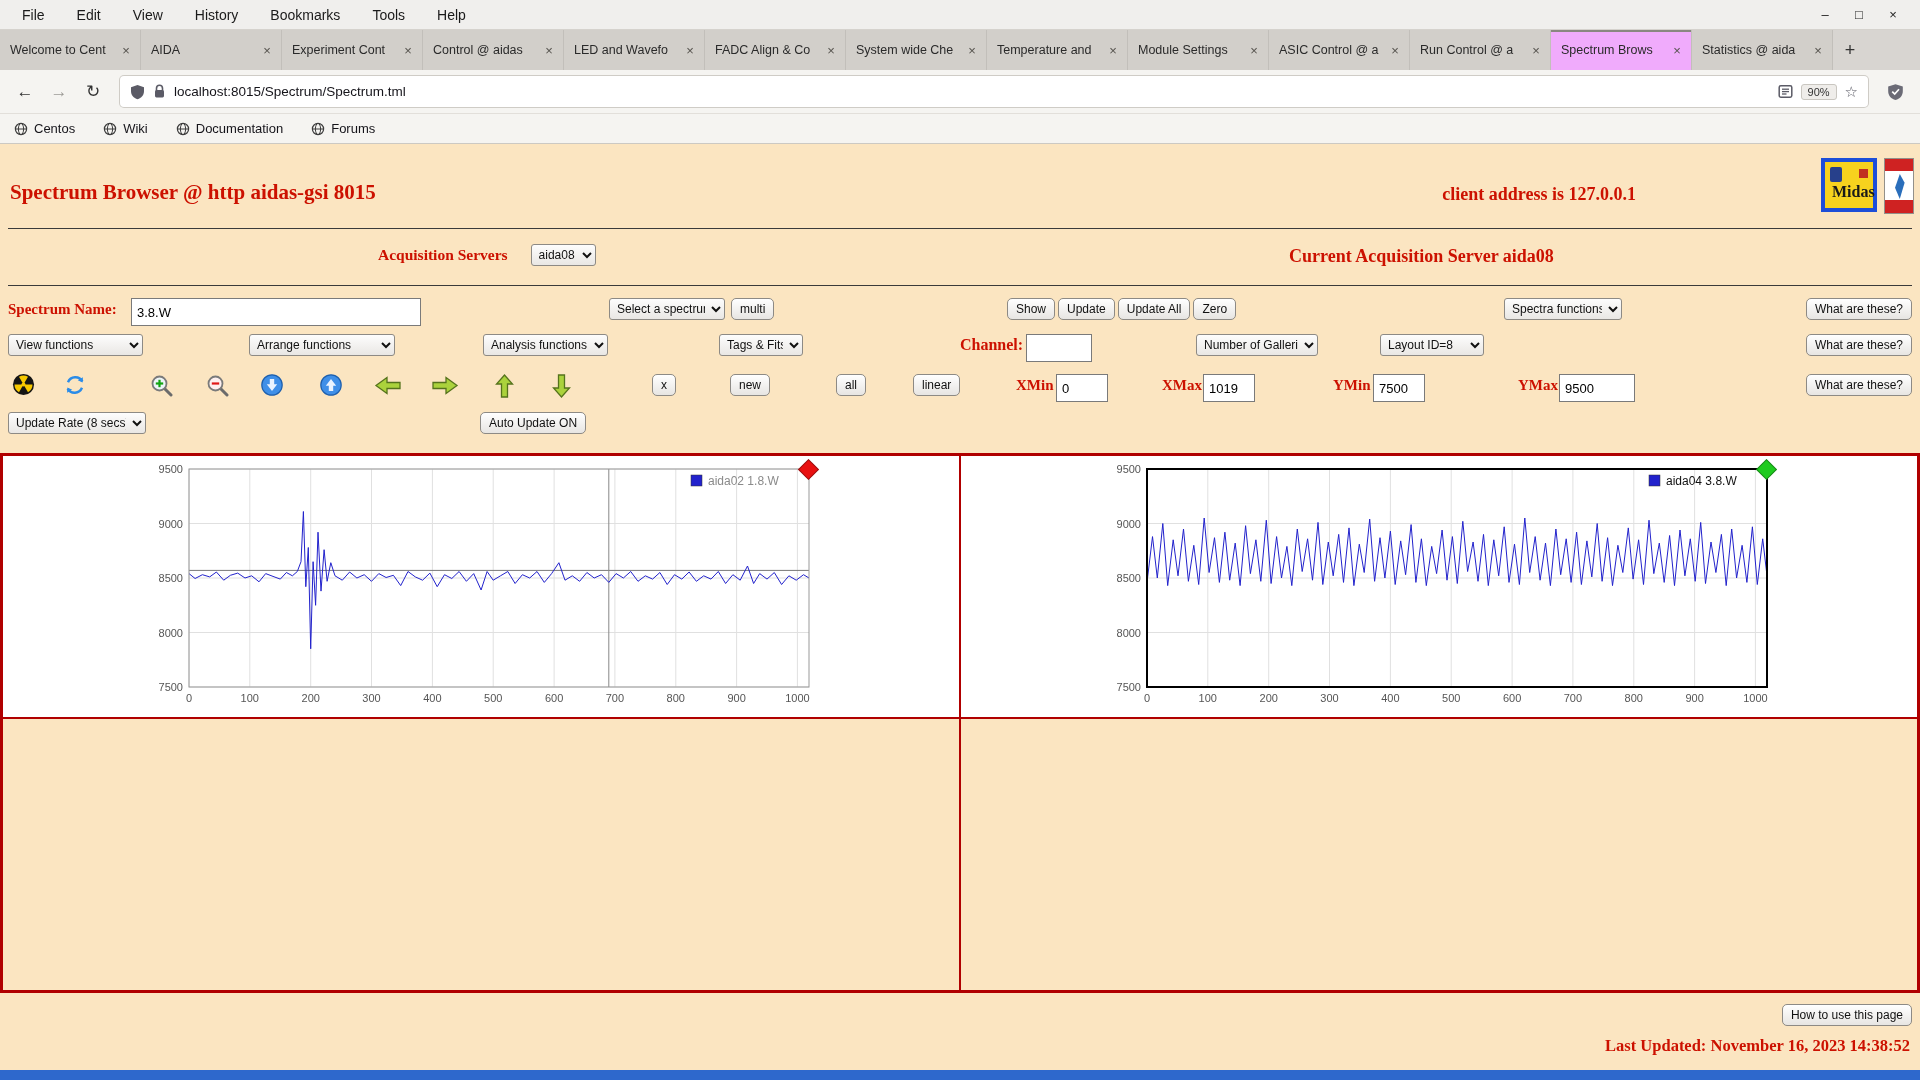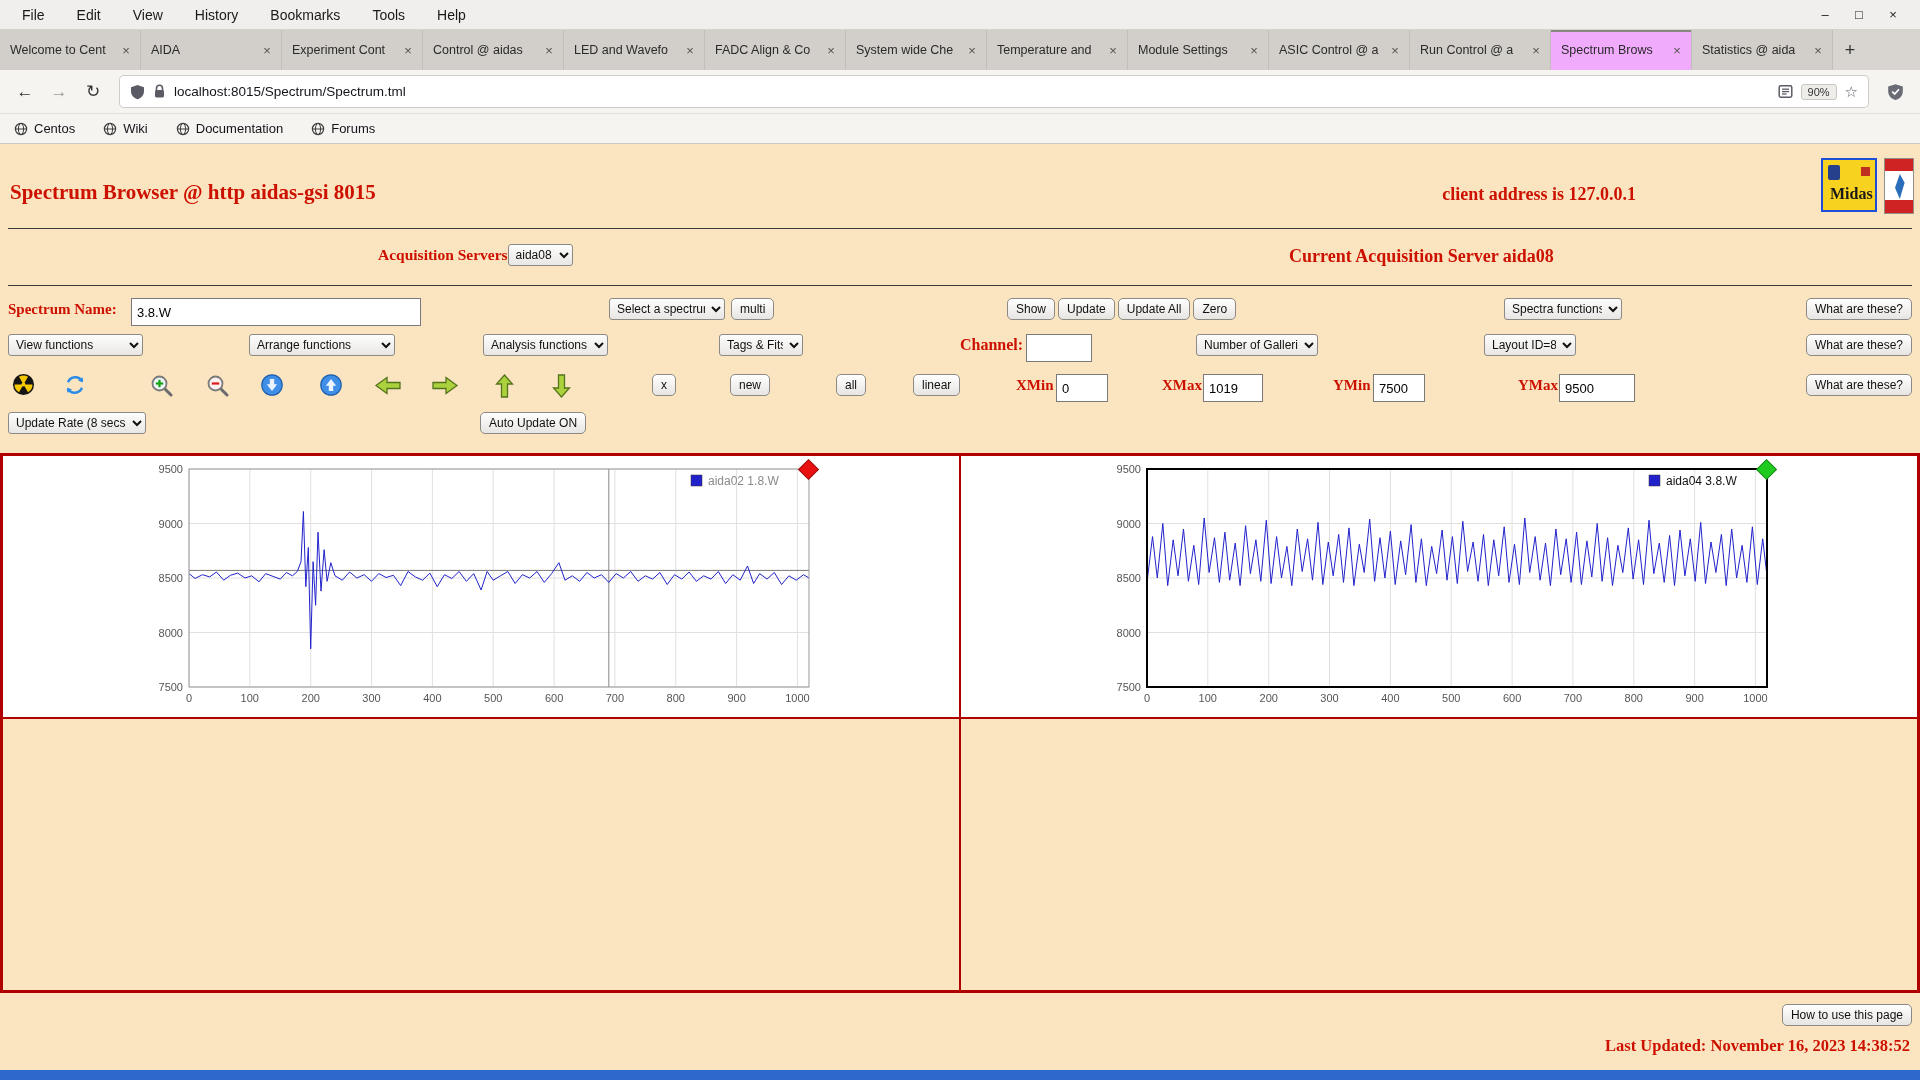--- a/index.html
+++ b/index.html
@@ -40,34 +40,34 @@
   .bookmarksbar { height:30px; background:#f5f4f1; border-bottom:1px solid #ccc9c3;
                   display:flex; align-items:center; gap:28px; padding:0 14px; }
   .bm { display:flex; gap:6px; font-size:13px; color:#15141a; }
 
   
   .page { position:relative; width:1920px; height:926px; background:#fbe5c1; }
   .serif-red { font-family:"Liberation Serif", serif; color:#cc1100; }
   .page-title { position:absolute; left:10px; top:36px; font-size:21px; font-weight:700; }
   .client-address { position:absolute; right:284px; top:40px; font-size:18px; font-weight:700; }
   .logos { position:absolute; right:6px; top:14px; display:flex; gap:7px; align-items:flex-start; }
-  .midas-logo { width:56px; height:54px; background:#f7d21e; border:2px solid #1d4ed8; position:relative;
+  .midas-logo { width:56px; height:54px; background:#f7d21e; border:4px solid #1d4ed8; position:relative;
                 font-family:"Liberation Serif", serif; }
   .midas-logo .fig { position:absolute; left:5px; top:5px; width:12px; height:15px; background:#27408b; border-radius:2px; }
   .midas-logo .acc { position:absolute; right:5px; top:7px; width:9px; height:9px; background:#c03020; }
   .midas-logo .mtext { position:absolute; left:7px; bottom:7px; font-size:16px; font-weight:700; color:#191919; }
   .tcl-logo { width:30px; height:56px; border:1px solid #93908a; background:#fff; display:flex; flex-direction:column; }
   .tcl-top,.tcl-bot { height:12px; background:#cf2222; }
   .tcl-bot { height:13px; }
   .tcl-mid { flex:1; position:relative; }
   .tcl-feather { position:absolute; left:6px; top:3px; width:16px; height:25px; background:#2a6ebb;
                  clip-path:polygon(55% 0, 85% 35%, 55% 100%, 25% 55%); }
 
   .hline { position:absolute; left:8px; right:8px; border-top:1px solid #3a3a3a; }
-  .acq-left { position:absolute; left:378px; top:100px; display:flex; align-items:center; gap:0; }
+  .acq-left { position:absolute; left:378px; top:100px; display:flex; align-items:center; gap:23px; }
   .acq-label { font-size:15.5px; font-weight:600; }
   .current-server { position:absolute; left:1289px; top:102px; font-size:18px; font-weight:700; }
 
   .crow { position:absolute; left:0; right:0; height:30px; }
   .crow > * { position:absolute; top:0; }
   .rlabel { font-family:"Liberation Serif", serif; font-size:15px; font-weight:700; color:#cc1100; line-height:22px; }
 
   button { font:12px "Liberation Sans", sans-serif; background:linear-gradient(#ffffff,#e7e5e2);
            border:1px solid #8d8a85; border-radius:5px; padding:2px 8px; height:22px; color:#111; }
   select { font:12px "Liberation Sans", sans-serif; height:22px; color:#111;
@@ -294,21 +294,21 @@
   </div>
 
   <div class="crow" style="top:190px">
     <select style="left:8px;width:135px"><option>View functions</option></select>
     <select style="left:249px;width:146px"><option>Arrange functions</option></select>
     <select style="left:483px;width:125px"><option>Analysis functions</option></select>
     <select style="left:719px;width:84px"><option>Tags &amp; Fits</option></select>
     <span class="rlabel" style="left:960px;font-size:16px">Channel:</span>
     <input type="text" style="left: 1026px; width: 66px;" value="">
     <select style="left:1196px;width:122px"><option>Number of Galleries</option></select>
-    <select style="left:1484px;width:92px"><option>Layout ID=8</option></select>
+    <select style="left:1380px;width:104px"><option>Layout ID=8</option></select>
     <button style="left:auto;right:8px">What are these?</button>
   </div>
 
   <div class="crow" style="top:226px;height:34px">
     <span class="icon" style="left:12px;top:3px">
       <svg width="23" height="23" viewBox="0 0 24 24">
           <circle cx="12" cy="12" r="11" fill="#141414"></circle>
           <g fill="#f6c800">
             <path d="M12 12 L7.3 3.86 A9.4 9.4 0 0 1 16.7 3.86 Z"></path>
             <path d="M12 12 L7.3 3.86 A9.4 9.4 0 0 1 16.7 3.86 Z" transform="rotate(120 12 12)"></path>
@@ -372,21 +372,21 @@
           <path d="M7.5 2 V15 H2.5 L10.5 24 L18.5 15 H13.5 V2 Z" fill="#abd23c" stroke="#55731c" stroke-width="1.3"></path>
         </svg>
     </span>
     <button style="left:652px;top:4px">x</button>
     <button style="left:730px;top:4px">new</button>
     <button style="left:836px;top:4px">all</button>
     <button style="left:913px;top:4px">linear</button>
     <span class="rlabel" style="left:1016px;top:4px">XMin</span>
     <input type="text" style="left: 1056px; width: 52px; top: 4px;" value="0">
     <span class="rlabel" style="left:1162px;top:4px">XMax</span>
-    <input type="text" style="left: 1203px; width: 60px; top: 4px;" value="1019">
+    <input type="text" style="left: 1203px; width: 52px; top: 4px;" value="1019">
     <span class="rlabel" style="left:1333px;top:4px">YMin</span>
     <input type="text" style="left: 1373px; width: 52px; top: 4px;" value="7500">
     <span class="rlabel" style="left:1518px;top:4px">YMax</span>
     <input type="text" style="left: 1559px; width: 76px; top: 4px;" value="9500">
     <button style="left:auto;right:8px;top:4px">What are these?</button>
   </div>
 
   <div class="crow" style="top:268px">
     <select style="left:8px;width:138px"><option>Update Rate (8 secs)</option></select>
     <button style="left:480px">Auto Update ON</button>

